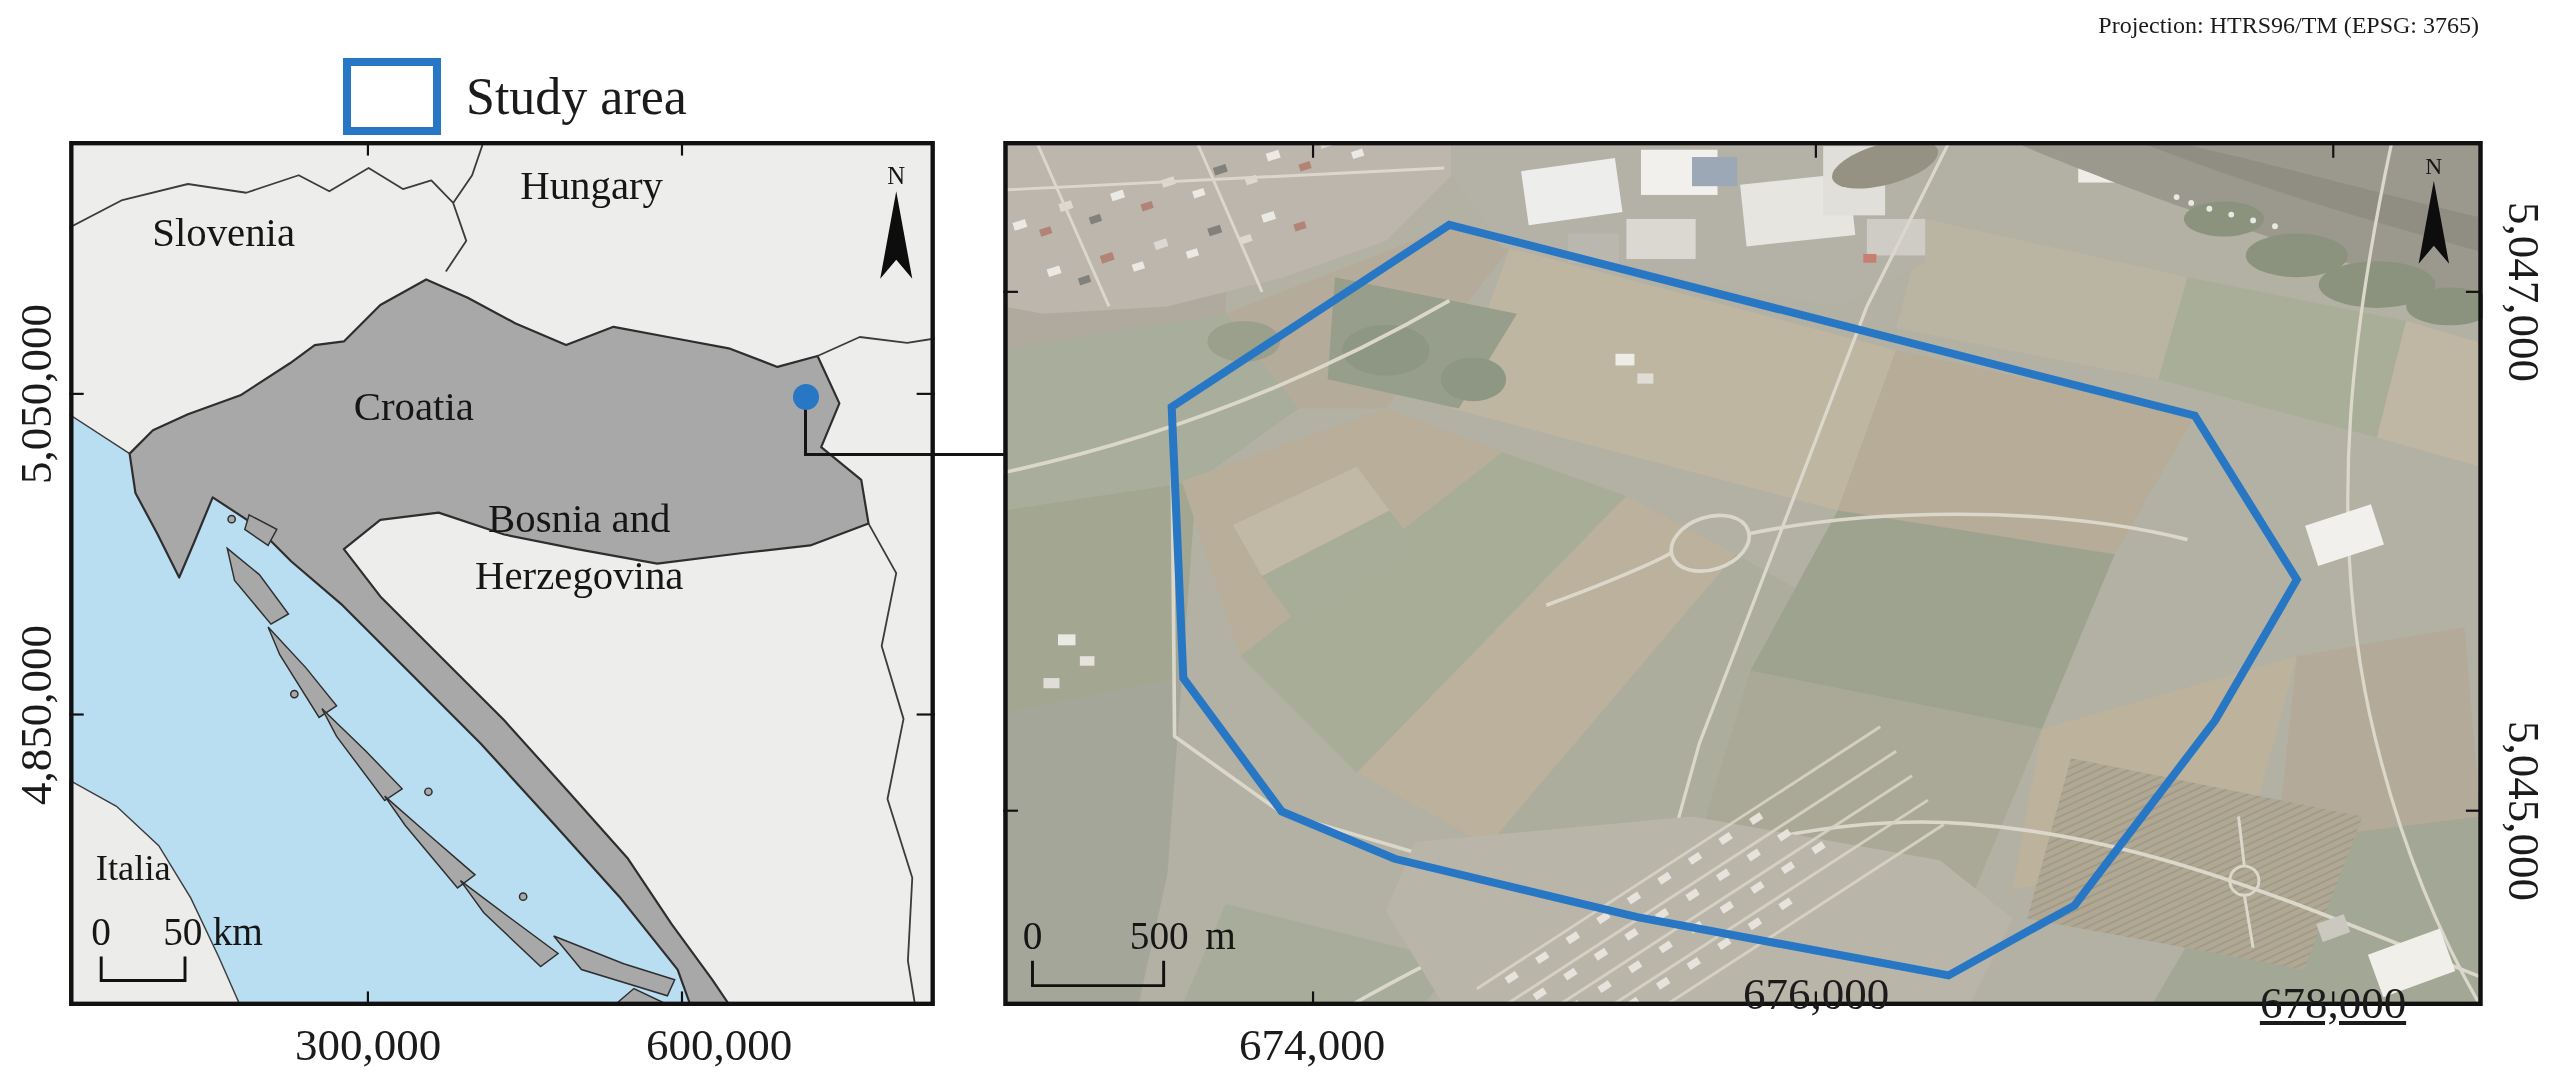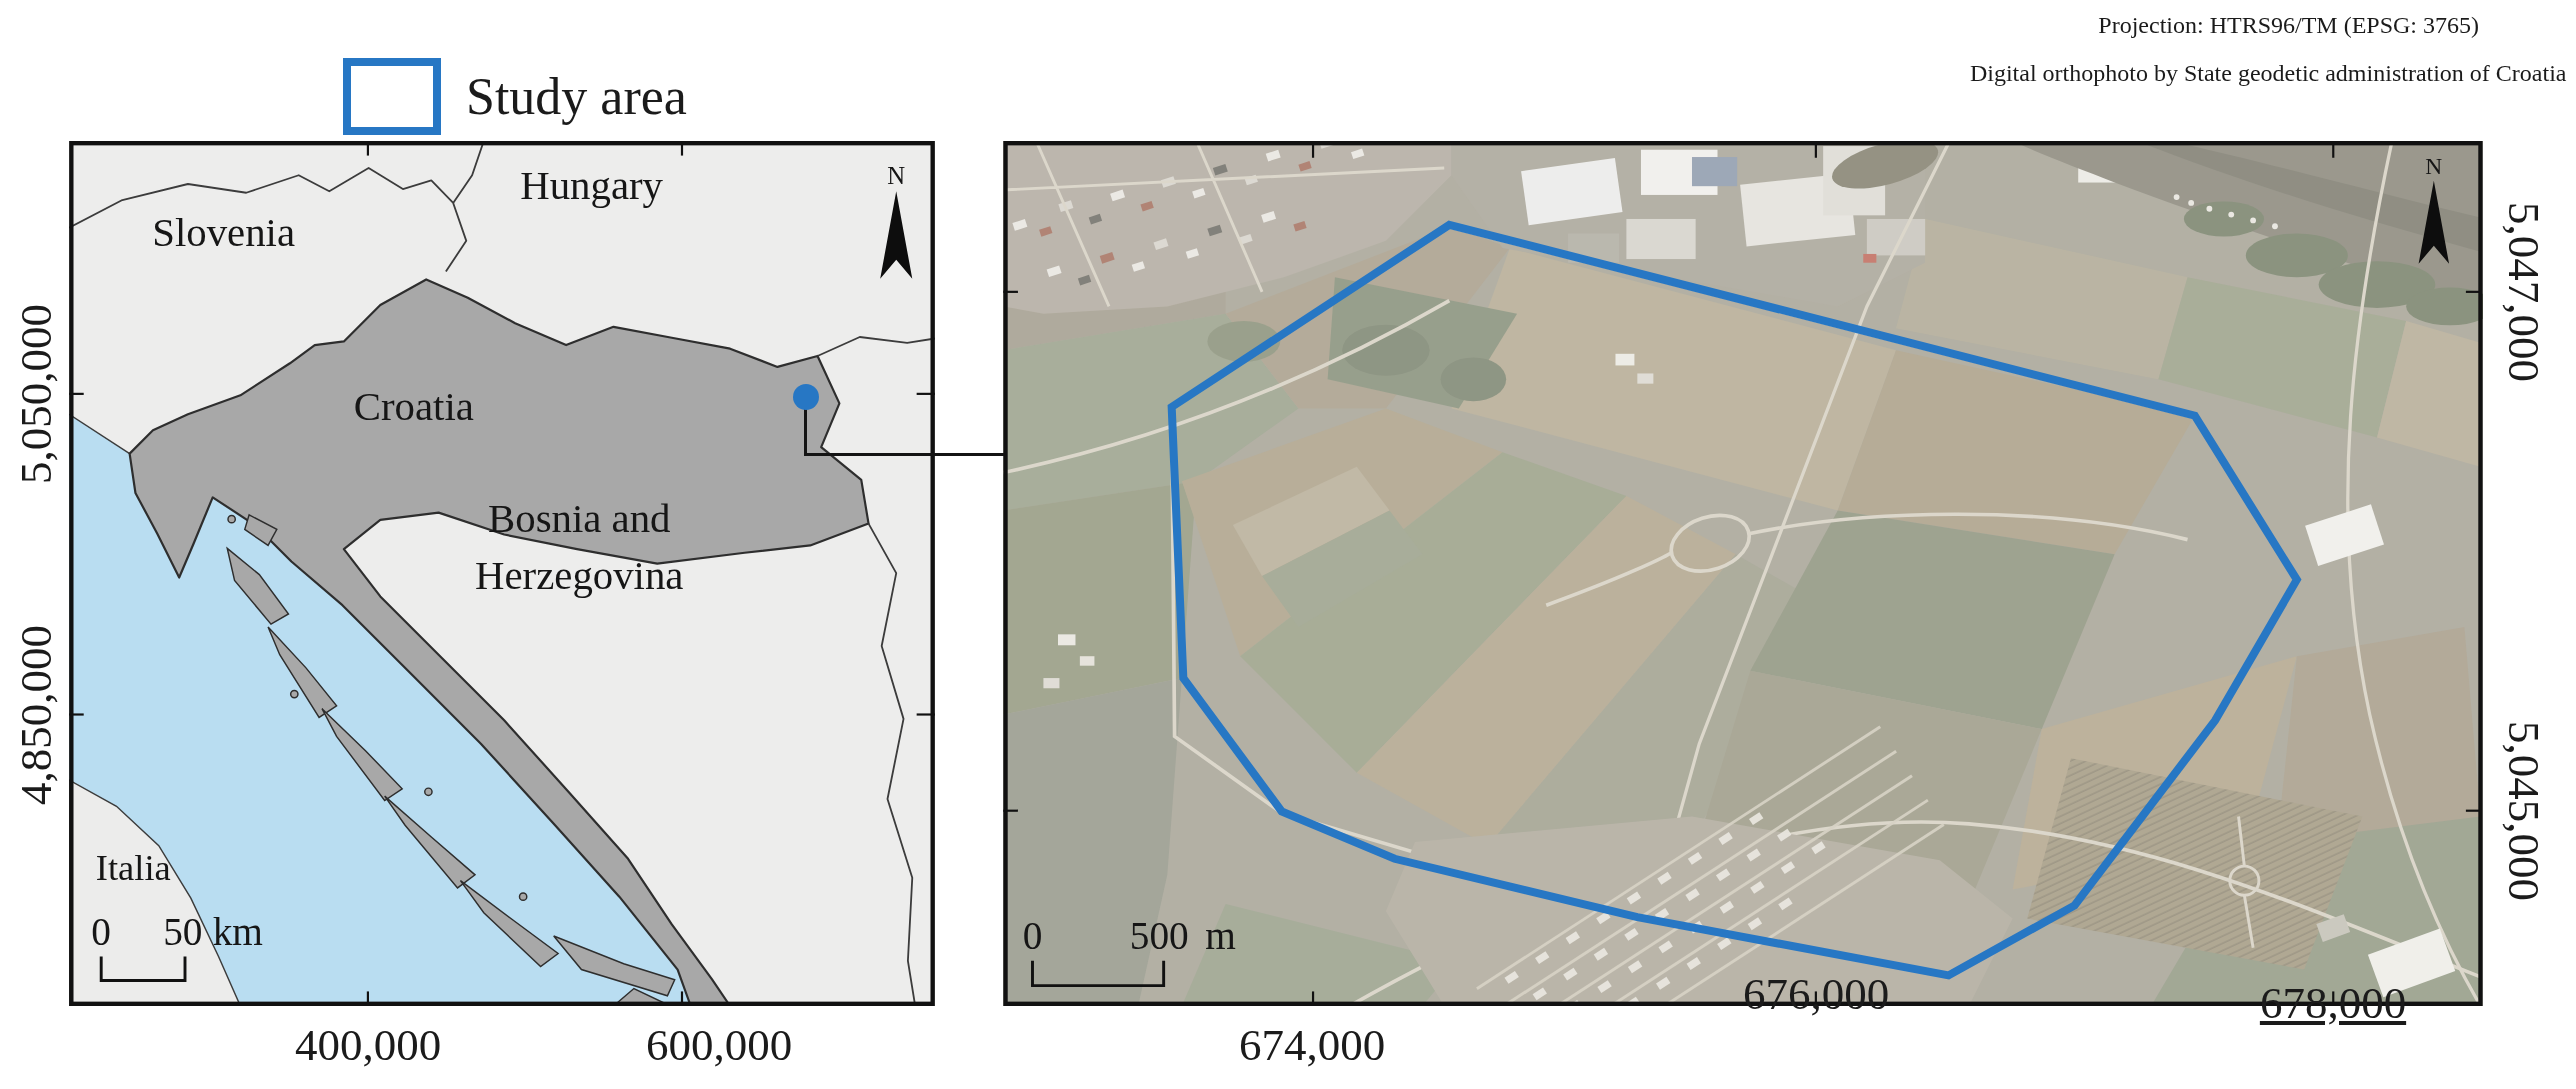--- a/index.html
+++ b/index.html
@@ -30,21 +30,20 @@
 <body>
 
 <div class="figure">
 
   <div class="legend">
     <div class="legend-swatch"></div>
     <div class="legend-label">Study area</div>
   </div>
 
   <div class="credits credit-1">Projection: HTRS96/TM (EPSG: 3765)</div>
-  <div class="credits credit-2">Digital orthophoto by State geodetic administration of Croatia</div>
 
   <svg style="left:69px;top:141px;" width="866" height="865" viewBox="95 193 1188 1187">
     <rect x="95" y="193" width="1188" height="1187" fill="#ededec"></rect>
 
     <path fill="#b9ddf1" d="M95,568 L178,622 L186,676 L216,732 L246,792 L266,745 L292,682 L350,720 L400,770 L470,830 L560,920 L660,1020 L760,1130 L850,1230 L930,1330 L948,1380 L95,1380 Z"></path>
     <path d="M95,568 L178,622" stroke="#3c3c3c" stroke-width="2" fill="none"></path>
 
     <path fill="#ececeb" stroke="#3c3c3c" stroke-width="2" d="M95,1070 L160,1106 L218,1160 L262,1232 L300,1312 L330,1380 L95,1380 Z"></path>
 
     <path fill="#a8a8a8" stroke="#2e2e2e" stroke-width="3" stroke-linejoin="round" d="M178,622 L210,590 L258,568 L330,542 L398,498 L432,473 L472,468 L522,418 L585,383 L642,408 L707,443 L777,473 L842,448 L922,463 L1002,478 L1067,503 L1122,488 L1152,553 L1127,613 L1182,658 L1192,718 L1112,748 L1022,758 L902,773 L792,753 L692,733 L602,703 L522,713 L472,753 L522,818 L602,898 L692,988 L782,1088 L862,1178 L922,1268 L977,1343 L1002,1380 L948,1380 L930,1330 L850,1230 L760,1130 L660,1020 L560,920 L470,830 L400,770 L350,720 L292,682 L266,745 L246,792 L216,732 L186,676 Z"></path>
@@ -312,21 +311,21 @@
       <text class="north-letter" text-anchor="middle" x="0" y="-78">N</text>
     </g>
 
     <rect x="1378" y="196" width="2024" height="1181" fill="none" stroke="#111111" stroke-width="6"></rect>
   </svg>
 
   <div class="leader-h"></div>
   <div class="leader-v"></div>
   <div class="study-dot"></div>
 
-  <div class="axis-label x-axis" style="left:368px;top:1019px;">400,000</div>
+  <div class="axis-label x-axis" style="left:368px;top:1019px;">300,000</div>
   <div class="axis-label x-axis" style="left:719px;top:1019px;">600,000</div>
   <div class="axis-label y-axis-left" style="left:36px;top:394px;">5,050,000</div>
   <div class="axis-label y-axis-left" style="left:36px;top:715px;">4,850,000</div>
 
   <div class="axis-label x-axis" style="left:1312px;top:1019px;text-align:center;">674,000</div>
   <div class="axis-label x-axis" style="left:1816px;top:968px;">676,000</div>
   <div class="axis-label x-axis" style="left:2333px;top:977px;text-decoration:underline;">678,000</div>
   <div class="axis-label y-axis-right" style="left:2524px;top:292px;">5,047,000</div>
   <div class="axis-label y-axis-right" style="left:2524px;top:811px;">5,045,000</div>
 

